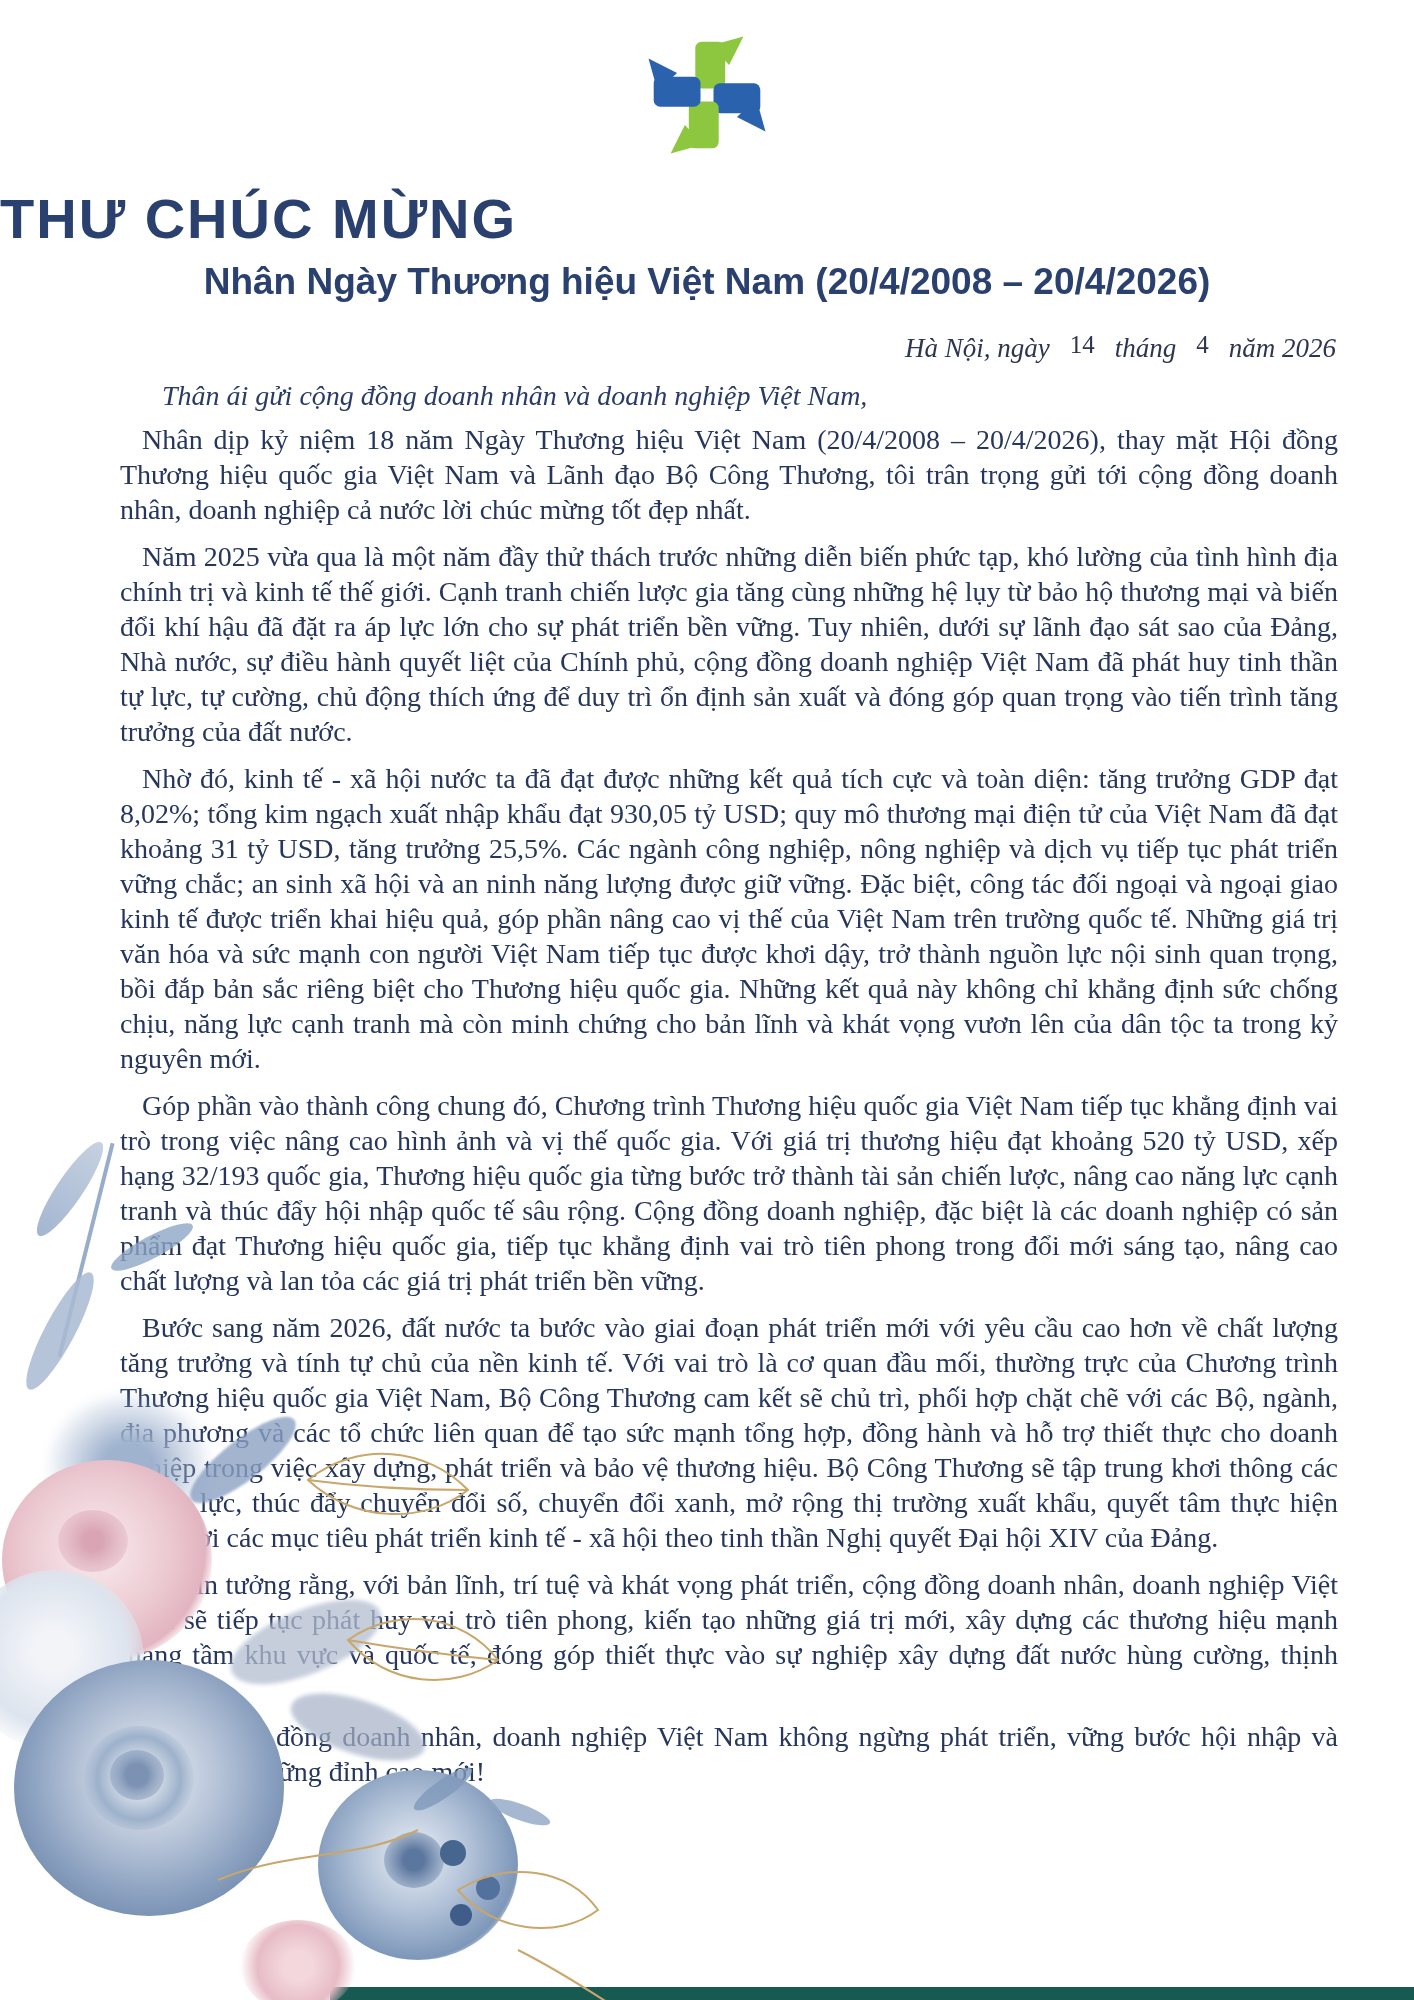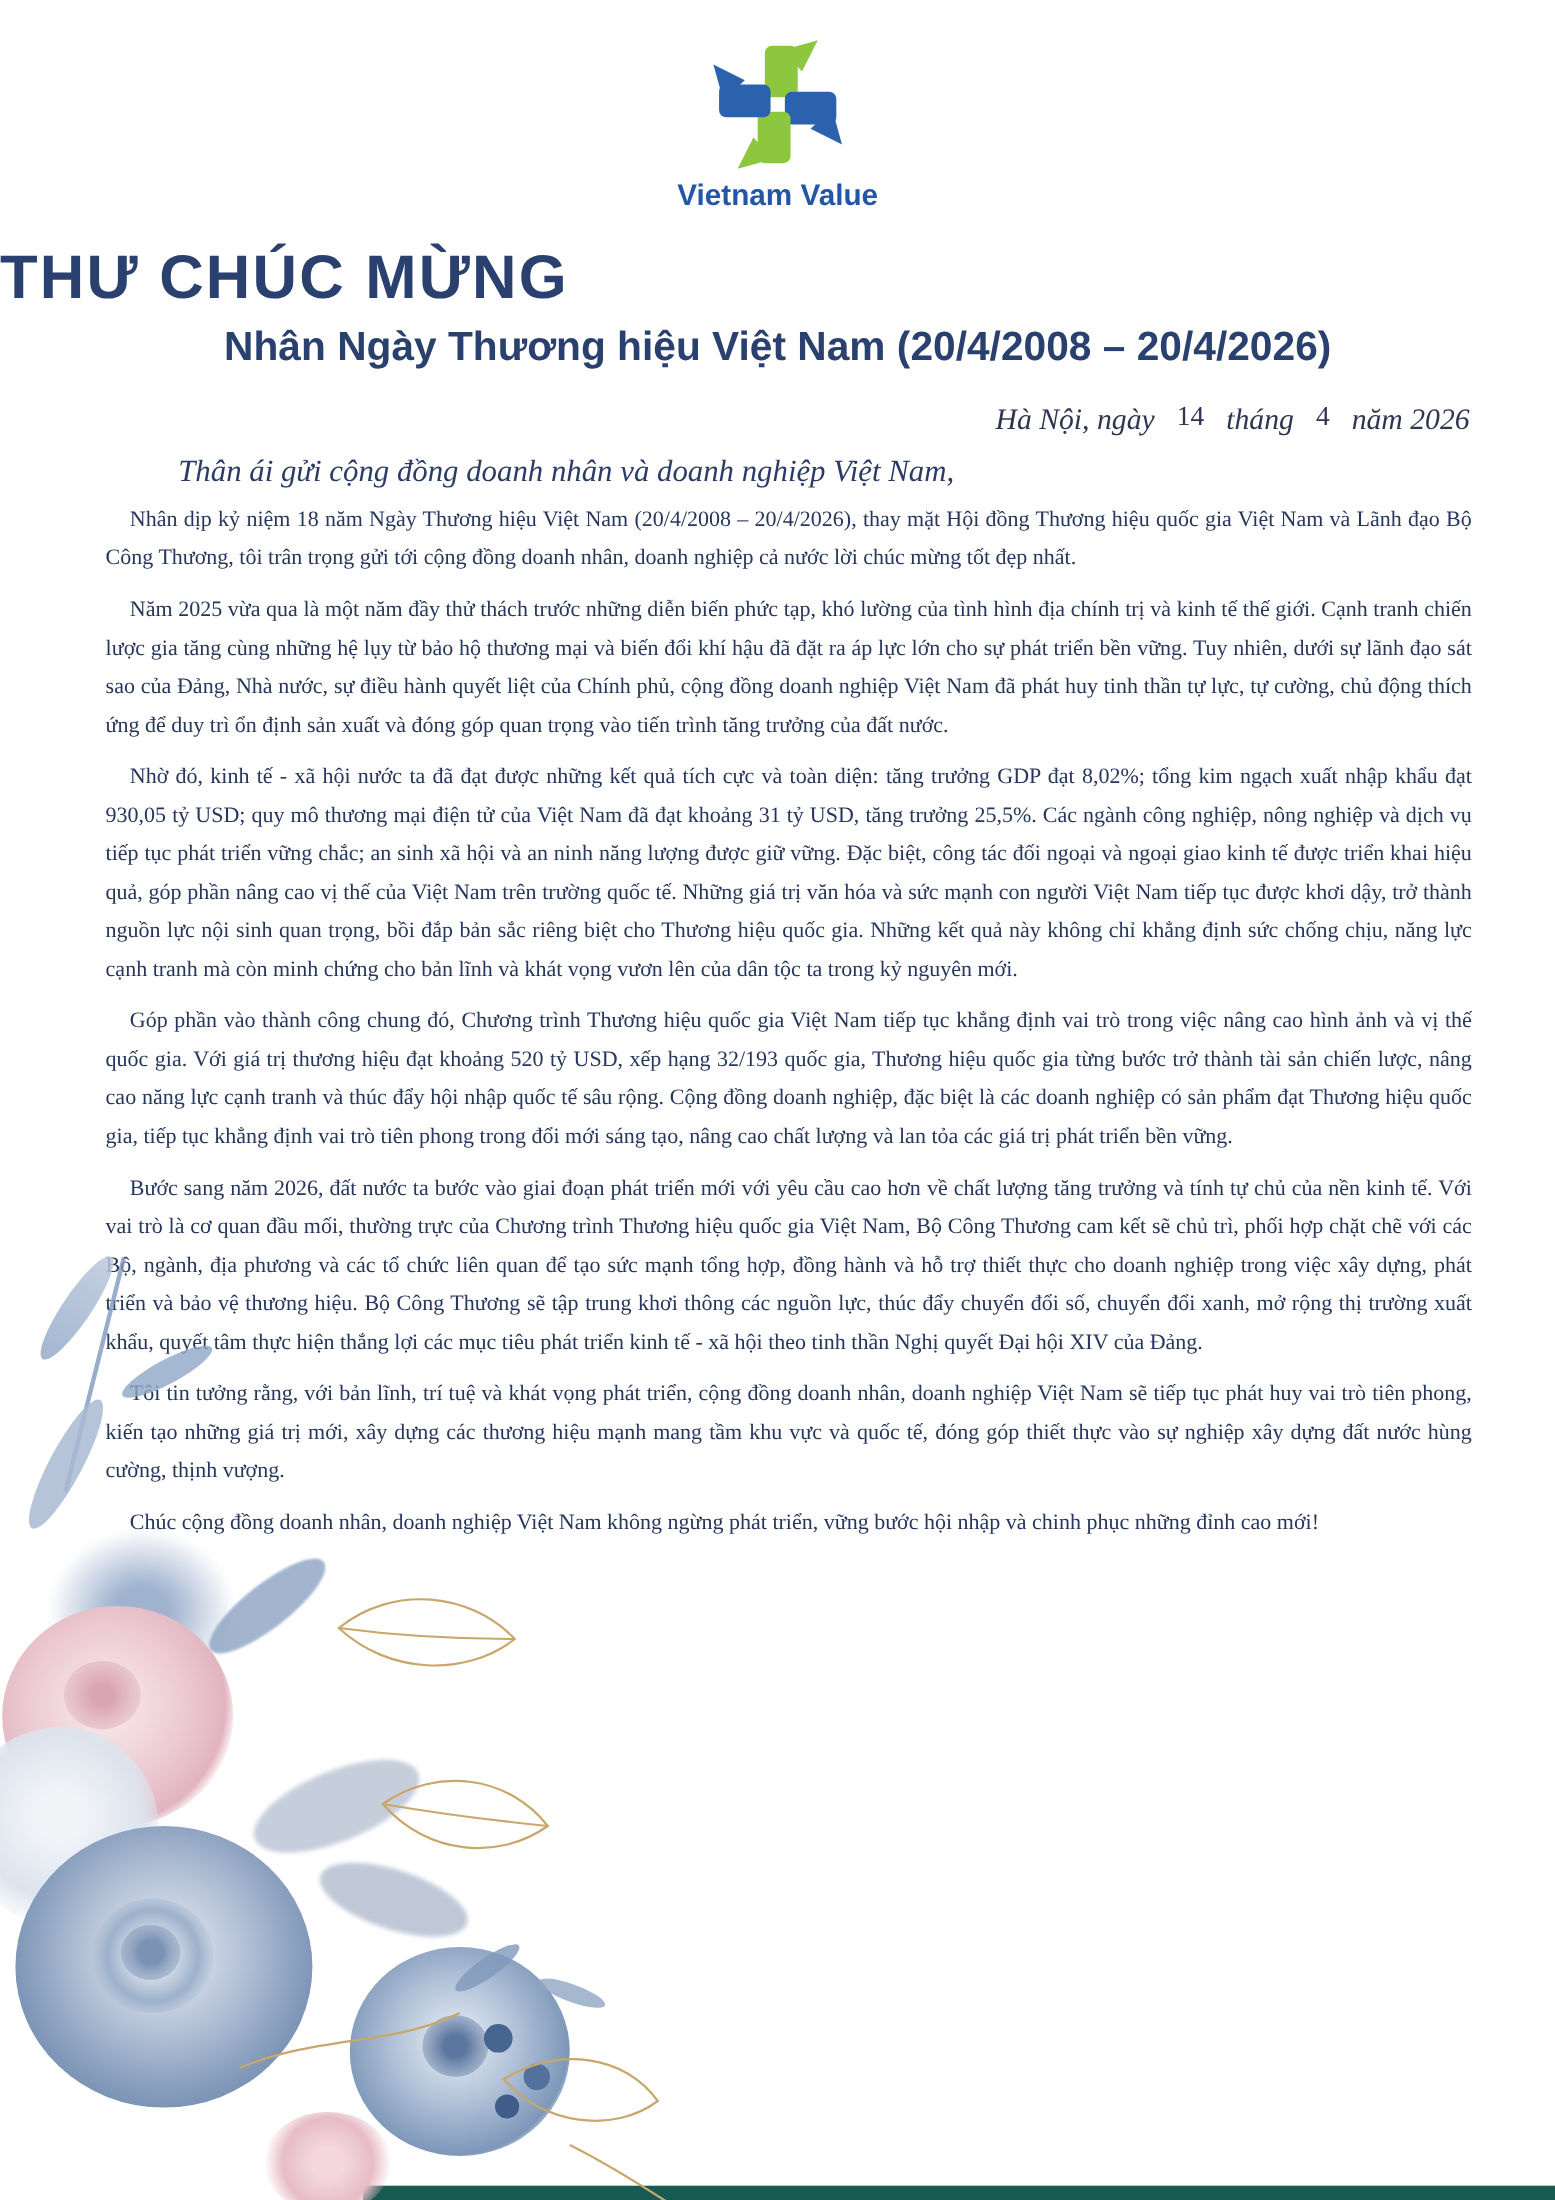--- a/index.html
+++ b/index.html
@@ -36,22 +36,22 @@
   }
   .dateline .fill{
     font-style:normal;font-size:25px;position:relative;top:-4px;margin:0 20px;
   }
   
   .salutation{
     margin-top:16px;padding-left:140px;padding-right:76px;text-indent:22px;
     font-style:italic;font-size:28px;color:#2a3b66;
   }
   .letter-body{
-    margin-top:10px;padding-left:96px;padding-right:76px;
-    font-size:20px;line-height:35px;color:#26365c;text-align:justify;
+    margin-top:10px;padding-left:120px;padding-right:76px;
+    font-size:28px;line-height:35px;color:#26365c;text-align:justify;
   }
   .letter-body p{margin:0 0 12px 0;text-indent:22px;}
   
   .closing-block{
     position:absolute;left:650px;top:1668px;width:700px;
     text-align:center;z-index:3;
   }
   .valediction{
     font-weight:bold;font-style:italic;font-size:29px;color:#20304f;
   }
@@ -87,21 +87,20 @@
       <g fill="#8dc63f" transform="rotate(180 100 100)">
         <rect x="82" y="18" width="46" height="72" rx="10"></rect>
         <polygon points="156,10 106,24 134,54"></polygon>
       </g>
 
       <g fill="#2b62ae" transform="rotate(270 100 100)">
         <rect x="82" y="18" width="46" height="72" rx="10"></rect>
         <polygon points="156,10 106,24 134,54"></polygon>
       </g>
     </svg>
-    <div class="brand-name">Vietnam Value</div>
   </div>
 
   <div class="letter-title">THƯ CHÚC MỪNG</div>
   <div class="letter-subtitle">Nhân Ngày Thương hiệu Việt Nam (20/4/2008 – 20/4/2026)</div>
 
   <div class="dateline">
     <span>Hà Nội, ngày</span><span class="fill">14</span><span>tháng</span><span class="fill">4</span><span>năm 2026</span>
   </div>
 
   <div class="salutation">Thân ái gửi cộng đồng doanh nhân và doanh nghiệp Việt Nam,</div>

